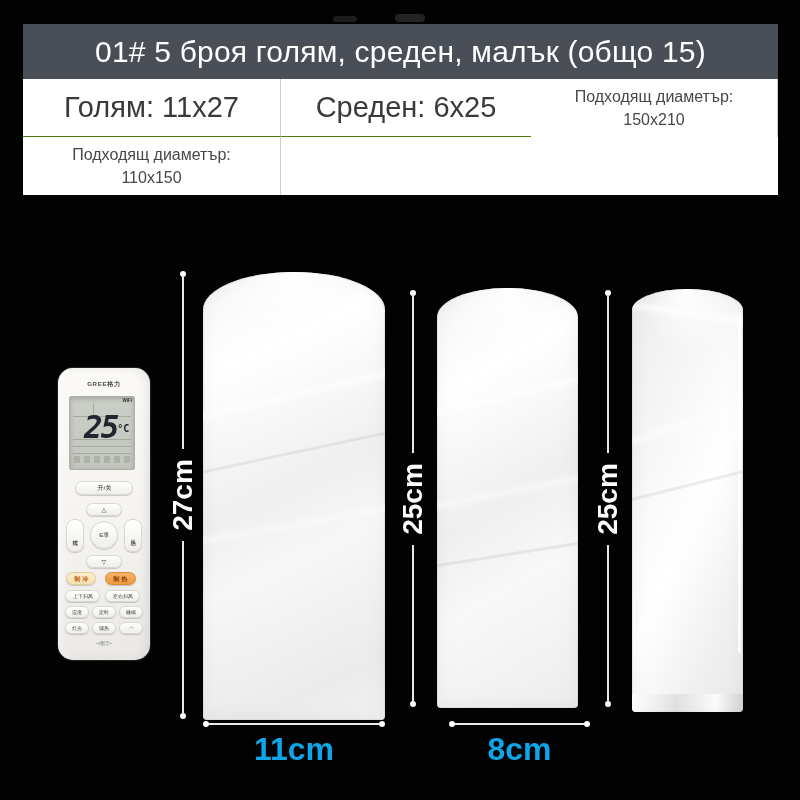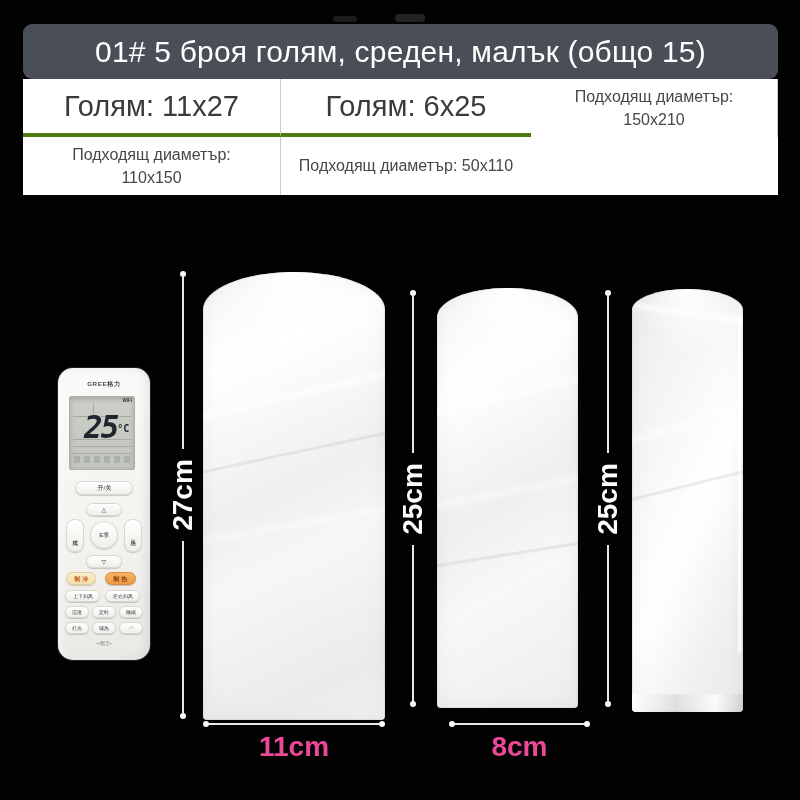--- a/index.html
+++ b/index.html
@@ -7,30 +7,30 @@
           font-family:"Liberation Sans",sans-serif;}
 
   
   .smudge{position:absolute;border-radius:4px;}
   .smudge.s1{left:333px;top:16px;width:24px;height:6px;background:#1d1d1d;}
   .smudge.s2{left:395px;top:14px;width:30px;height:8px;background:#232323;}
 
   
   .banner{position:absolute;left:23px;top:24px;width:755px;height:55px;background:#4a4f57;
           display:flex;align-items:center;justify-content:center;color:#ffffff;
-          font-size:30px;letter-spacing:0.2px;border-radius:9px;}
+          font-size:30px;letter-spacing:0.2px;}
 
   
   .size-table{position:absolute;left:23px;top:79px;width:755px;height:116px;background:#ffffff;
               display:grid;grid-template-columns:258px 250px 247px;grid-template-rows:58px 58px;}
   .cell{display:flex;align-items:center;justify-content:center;text-align:center;color:#3a3a3a;}
   .cell.size{font-size:29px;}
   .cell.fit{flex-direction:column;font-size:16px;color:#474747;line-height:1.45;}
   .cell.col1,.cell.col2{border-right:1px solid #cccccc;}
-  .cell.row1{border-bottom:4px solid #4d7c0f;}
+  .cell.row1{border-bottom:1px solid #4d7c0f;}
   .fit-value:empty{display:none;}
 
   
   .bag{position:absolute;overflow:hidden;box-shadow:inset 0 0 0 1px rgba(190,190,190,0.28), inset 0 0 22px rgba(0,0,0,0.05);}
   .bag-large{left:203px;top:272px;width:182px;height:448px;
              border-radius:92px 92px 4px 4px / 38px 38px 4px 4px;
              background:linear-gradient(155deg,#f6f6f6 0%,#ffffff 20%,#efefef 48%,#f7f7f7 62%,#ebebeb 88%,#f1f1f1 100%);}
   .bag-medium{left:437px;top:288px;width:141px;height:420px;
               border-radius:70px 70px 4px 4px / 29px 29px 4px 4px;
               background:linear-gradient(150deg,#f5f5f5 0%,#ffffff 22%,#efefef 50%,#f8f8f8 68%,#ededed 100%);}
@@ -54,21 +54,21 @@
   .vdim .vlabel{height:92px;display:flex;align-items:center;justify-content:center;flex:0 0 auto;}
   .vdim .vlabel span{transform:rotate(-90deg);white-space:nowrap;font-size:28px;font-weight:bold;color:#fdfdfd;}
   .vdim.d27{left:168px;top:271px;height:448px;}
   .vdim.d25a{left:398px;top:290px;height:417px;}
   .vdim.d25b{left:593px;top:290px;height:417px;}
 
   .hdim{position:absolute;display:flex;flex-direction:column;align-items:center;}
   .hdim .hline{display:flex;align-items:center;width:100%;height:6px;}
   .hdim .dot{width:6px;height:6px;border-radius:50%;background:#fafafa;flex:0 0 auto;}
   .hdim .seg{height:2px;flex:1;background:#e8e8e8;}
-  .hdim .hlabel{margin-top:4px;font-size:28px;font-weight:bold;color:#ec4899;}
+  .hdim .hlabel{margin-top:4px;font-size:32px;font-weight:bold;color:#0ea5e9;}
   .hdim.w11{left:203px;top:721px;width:182px;}
   .hdim.w8{left:449px;top:721px;width:141px;}
   .hdim.w6{left:632px;top:721px;width:110px;}
 
   
   .remote{position:absolute;left:58px;top:368px;width:92px;height:292px;border-radius:15px;
           background:linear-gradient(170deg,#fbfaf8 0%,#f4f3f0 55%,#e9e8e4 100%);
           box-shadow:0 0 0 1px rgba(255,255,255,.12), inset -4px 0 8px rgba(0,0,0,.08), inset 3px 0 6px rgba(255,255,255,.6);}
   .remote *{box-sizing:border-box;}
   .brand{position:absolute;top:9px;left:0;width:100%;text-align:center;color:#4c4c4c;
@@ -120,32 +120,28 @@
 
   <div class="smudge s1"></div>
   <div class="smudge s2"></div>
 
   <div class="banner">
     <span>01# 5 броя голям, среден, малък (общо 15)</span>
   </div>
 
   <div class="size-table">
     <div class="cell size row1 col1">Голям: 11x27</div>
-    <div class="cell size row1 col3">Голям: 6x25</div>
+    <div class="cell size row1 col3">Среден: 6x25</div>
     <div class="cell fit col1">
       <span>Подходящ диаметър:</span>
       <span class="fit-value">150x210</span>
     </div>
     <div class="cell fit col2">
       <span>Подходящ диаметър:</span>
       <span class="fit-value">110x150</span>
-    </div>
-    <div class="cell fit col3">
-      <span>Подходящ диаметър: 50x110</span>
-
     </div>
   </div>
 
   <div class="bag bag-large">
     <div class="dome-glow"></div>
     <div class="sheen" style="top:26%;transform:rotate(-13deg);"></div>
     <div class="sheen" style="top:55%;transform:rotate(-10deg);opacity:.4;"></div>
     <div class="crease" style="top:40%;transform:rotate(-12deg);"></div>
   </div>
   <div class="bag bag-medium">

